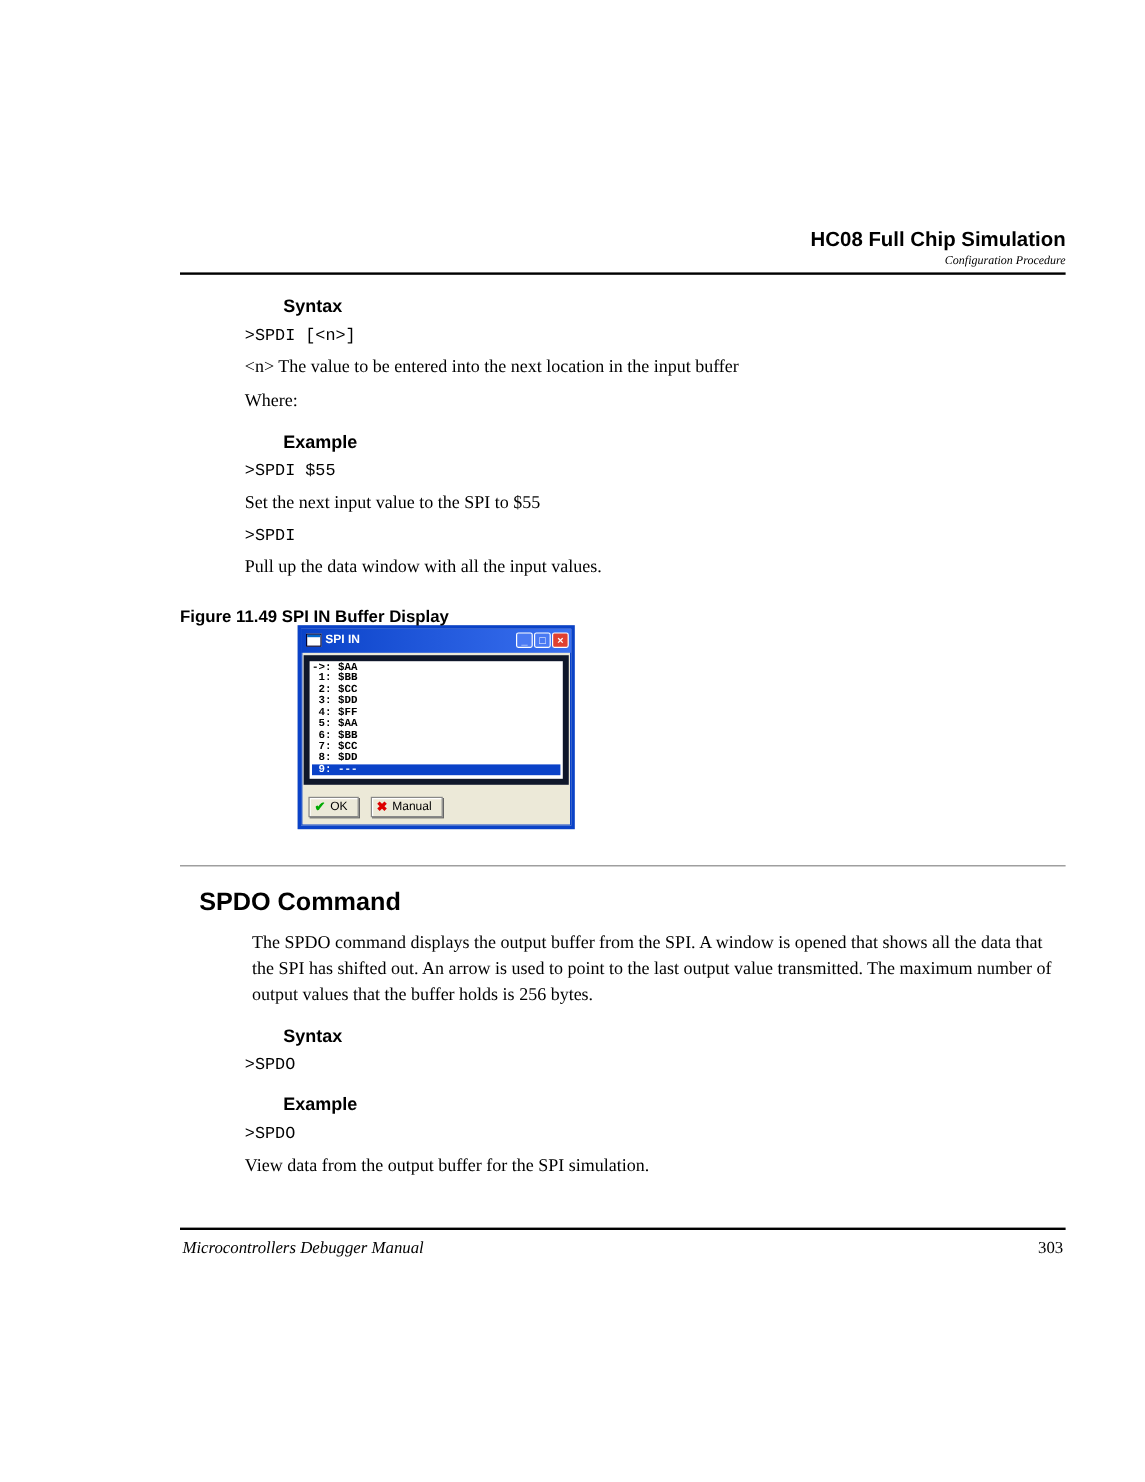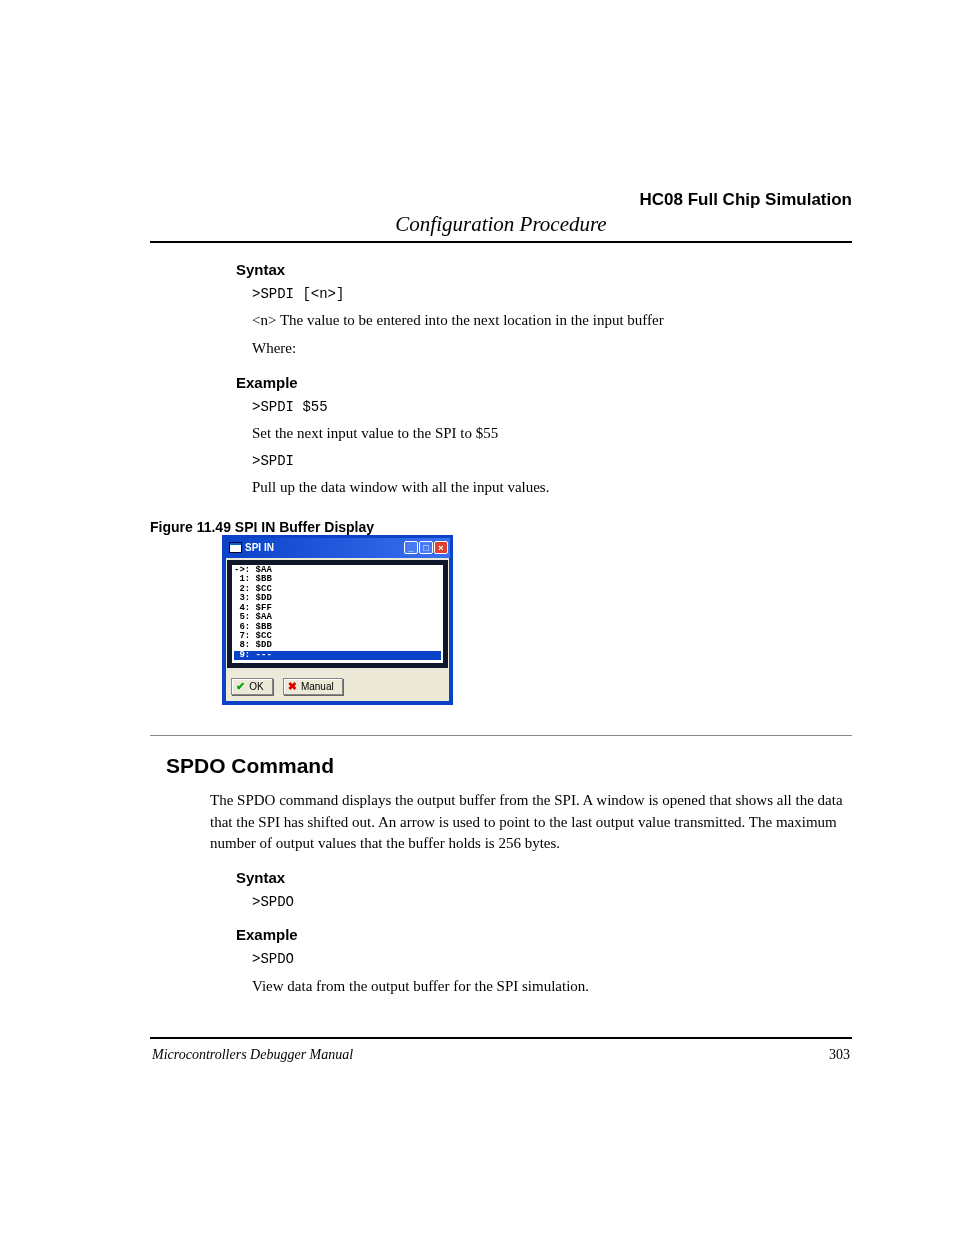--- a/index.html
+++ b/index.html
@@ -4,38 +4,37 @@
 <style>
   body {
     margin: 0;
     padding: 0;
     background: #fff;
     font-family: "Times New Roman", Times, serif;
     color: #000;
     width: 954px;
   }
   .page {
-    padding: 190px 102px 80px 150px;
+    padding: 190px 66px 80px 150px;
     box-sizing: border-box;
   }
   .header-block {
     text-align: right;
     margin-bottom: 4px;
   }
   .header-title {
     font-family: Arial, Helvetica, sans-serif;
     font-weight: bold;
     font-size: 17px;
   }
   .header-sub {
     font-family: "Times New Roman", Times, serif;
     font-style: italic;
-    font-size: 21px;
+    font-size: 10px;
     margin-top: 2px;
-    text-align: center;
   }
   .hr-top {
     border: none;
     border-top: 2px solid #000;
     margin: 4px 0 18px 0;
   }
   .hr-mid {
     border: none;
     border-top: 1px solid #888;
     margin: 30px 0 18px 0;
@@ -51,21 +50,21 @@
     font-size: 15px;
     margin: 14px 0 6px 86px;
   }
   .h2 {
     font-family: Arial, Helvetica, sans-serif;
     font-weight: bold;
     font-size: 21px;
     margin: 6px 0 12px 16px;
   }
   .body-indent {
-    margin-left: 102px;
+    margin-left: 54px;
     font-size: 15px;
     line-height: 1.45;
   }
   .body-section {
     margin-left: 60px;
     font-size: 15px;
     line-height: 1.45;
   }
   .mono {
     font-family: "Courier New", Courier, monospace;
@@ -77,21 +76,21 @@
   .fig-caption {
     font-family: Arial, Helvetica, sans-serif;
     font-weight: bold;
     font-size: 14px;
     margin: 20px 0 0 0;
   }
 
   
   .dialog {
     width: 225px;
-    margin-left: 72px;
+    margin-left: 98px;
     border: 3px solid #0a42c8;
     background: #ece9d8;
     font-family: Tahoma, Arial, sans-serif;
     font-size: 10px;
     box-shadow: 0 0 0 1px #0a42c8 inset;
   }
   .titlebar {
     background: linear-gradient(to right, #0a42c8, #3a70f0);
     color: #fff;
     font-weight: bold;

